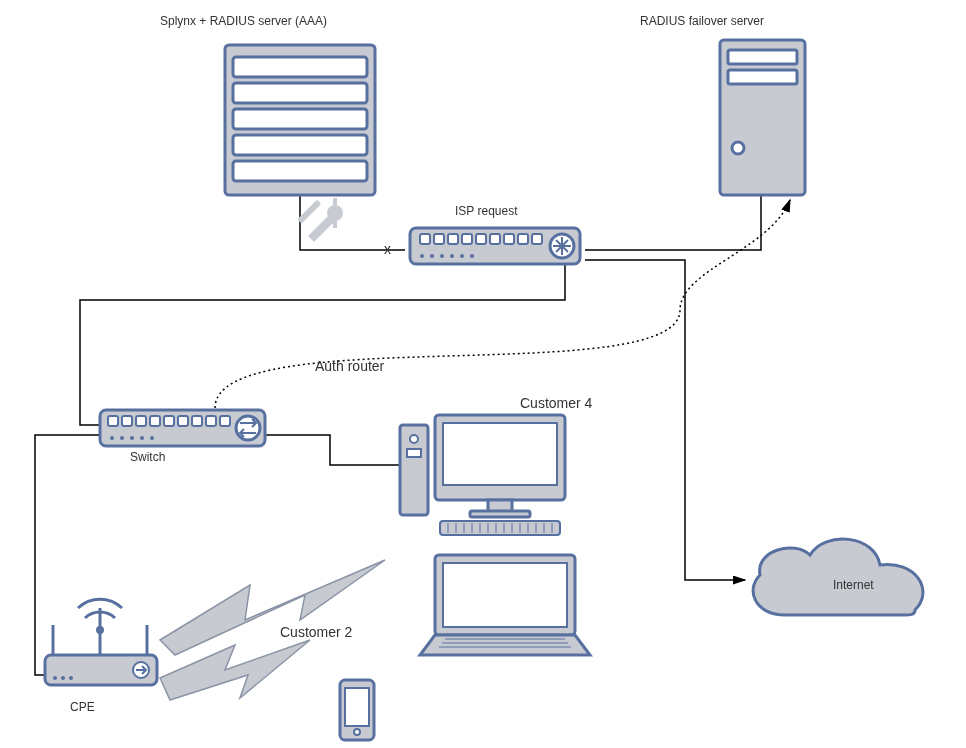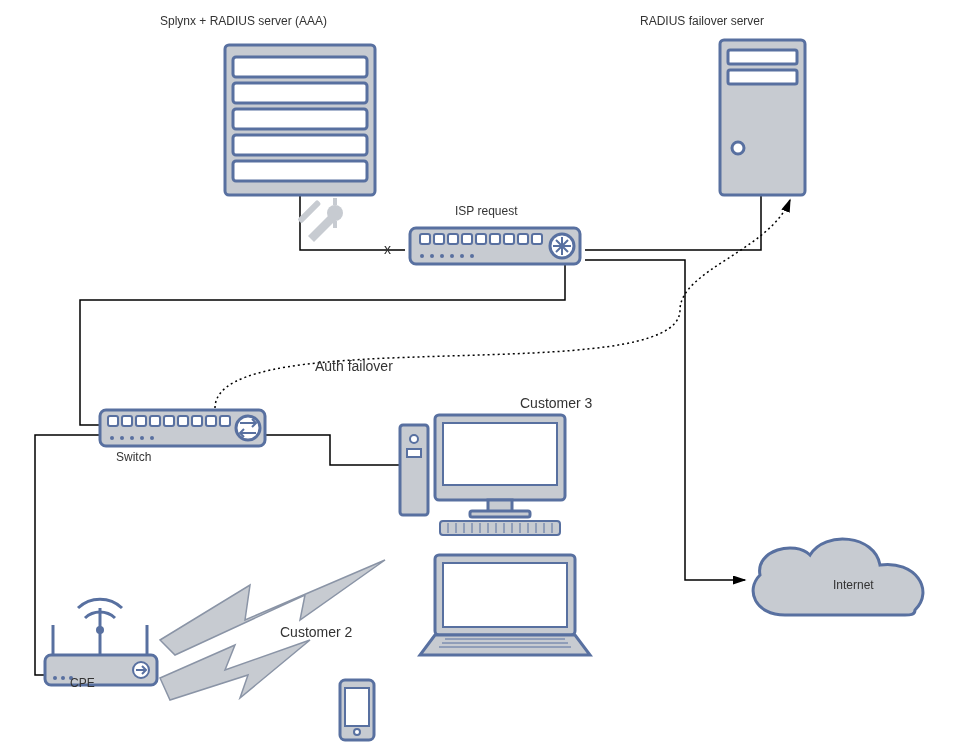--- a/index.html
+++ b/index.html
@@ -176,18 +176,18 @@
 
 <g transform="translate(740,530)">
   <path d="M45,85 C15,85 5,60 20,45 C15,20 55,10 70,25 C85,0 135,5 140,35 C175,30 195,60 175,80 C175,85 170,85 165,85 Z" fill="#c7cbd1" stroke="#5870a0" stroke-width="3"></path>
 </g>
 </svg>
 
 <div class="label" style="left:160px;top:14px">Splynx + RADIUS server (AAA)</div>
 <div class="label" style="left:640px;top:14px">RADIUS failover server</div>
 <div class="label" style="left:455px;top:204px">ISP request</div>
 <div class="label small" style="left:384px;top:241px">x</div>
-<div class="label small" style="left:315px;top:358px">Auth failover</div>
-<div class="label" style="left:116px;top:450px">Switch</div>
-<div class="label small" style="left:520px;top:395px">Customer 3</div>
+<div class="label small" style="left:315px;top:358px">Auth router</div>
+<div class="label" style="left:130px;top:450px">Switch</div>
+<div class="label small" style="left:520px;top:395px">Customer 4</div>
 <div class="label small" style="left:280px;top:624px">Customer 2</div>
-<div class="label" style="left:70px;top:676px">CPE</div>
+<div class="label" style="left:70px;top:700px">CPE</div>
 <div class="label" style="left:833px;top:578px">Internet</div>
 
 </body></html>

